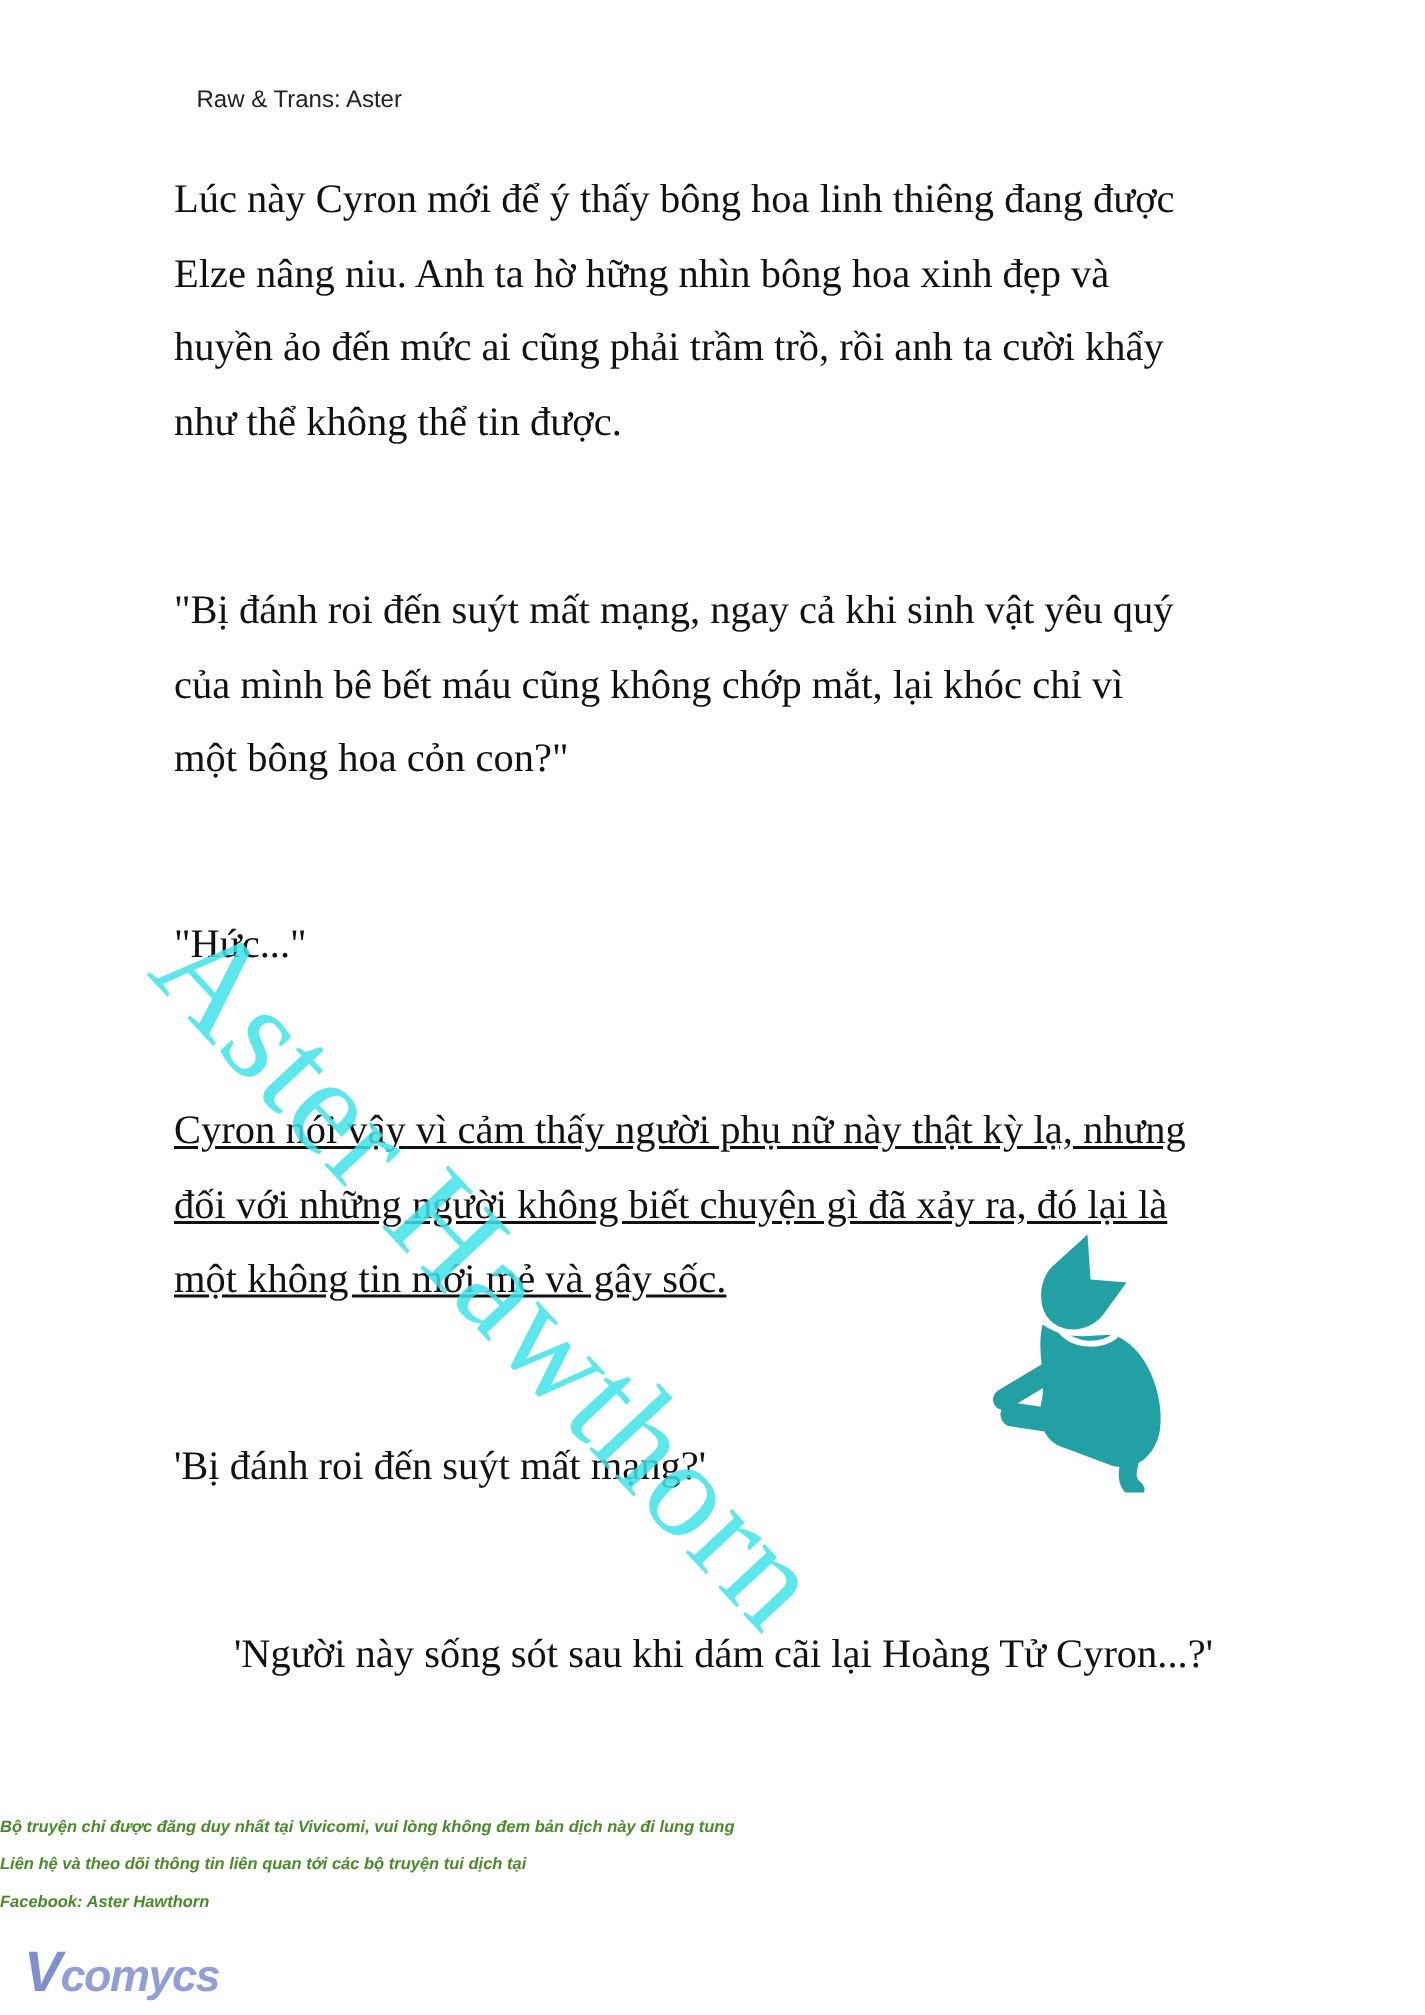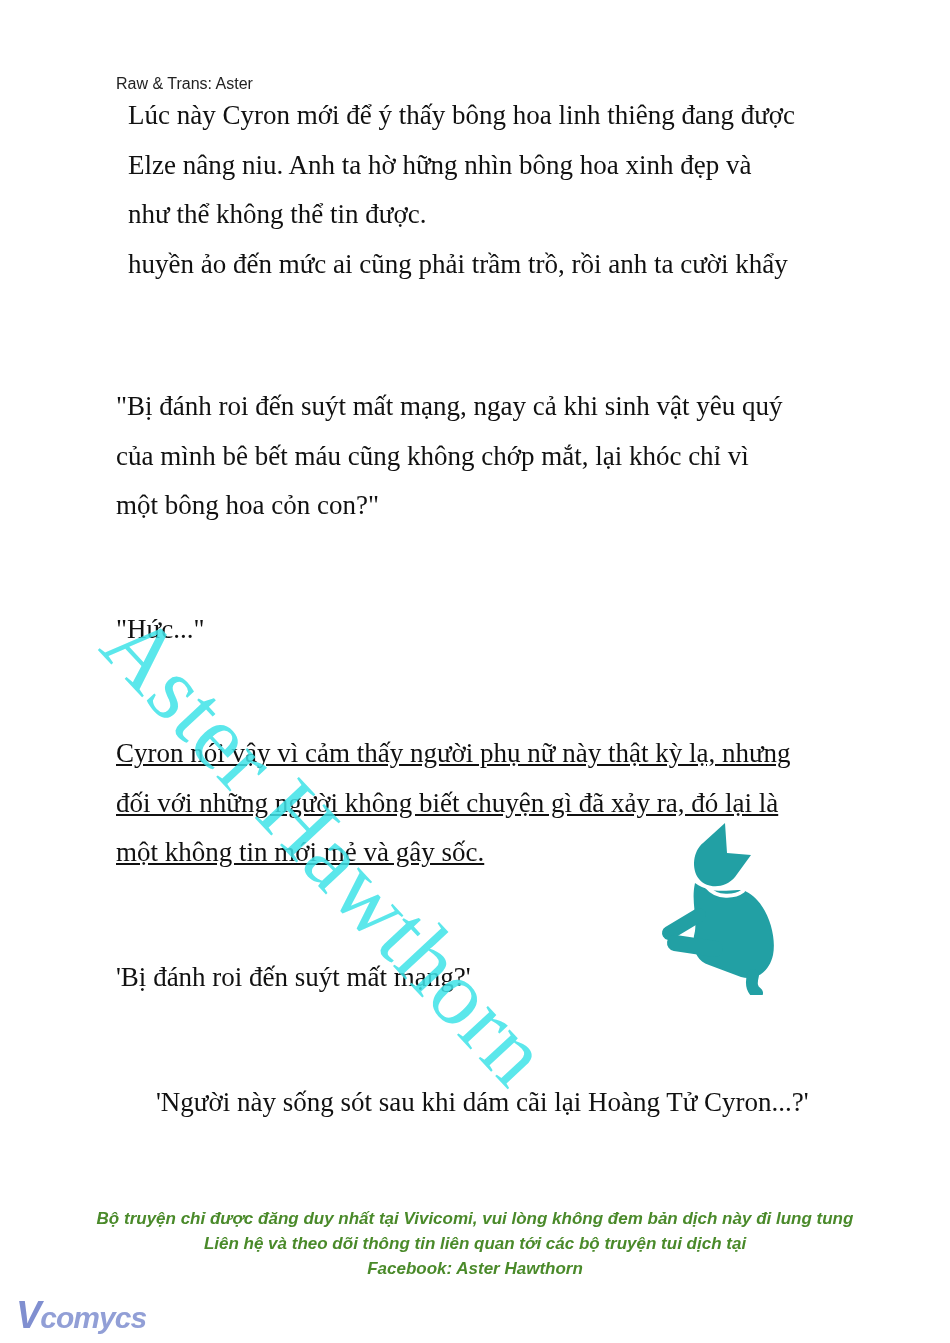--- a/index.html
+++ b/index.html
@@ -10,38 +10,37 @@
     body {
       width: 950px;
       height: 1343px;
       position: relative;
       overflow: hidden;
       font-family: "Liberation Serif", serif;
       color: #111111;
     }
     .header {
       position: absolute;
-      left: 116px;
+      left: 131px;
       top: 58px;
       font-family: "Liberation Sans", sans-serif;
       font-size: 16px;
       color: #222222;
-      margin-top: 17px;
     }
     .para {
       position: absolute;
       left: 116px;
       width: 730px;
       font-size: 27px;
       line-height: 49.5px;
       margin: 0;
       white-space: nowrap;
     }
     .para .line { display: block; }
-    #p1 { top: 91px; margin-left: 12px; }
+    #p1 { top: 108px; }
     #p2 { top: 382px; }
     #p3 { top: 605px; }
     #p4 { top: 729px; text-decoration: underline; }
     #p5 { top: 953px; font-family: Liberation Serif, serif; }
     #p6 { top: 1078px; margin-left: 40px; }
 
     .watermark {
       position: absolute;
       left: 120px;
       top: 575px;
@@ -62,25 +61,24 @@
       top: 815px;
       width: 125px;
       height: 180px;
       z-index: 2;
     }
 
     .footer {
       position: absolute;
       left: 0;
       width: 950px;
-      text-align: center;
       font-family: "Liberation Sans", sans-serif;
       font-style: italic;
       font-weight: bold;
-      font-size: 17px;
+      font-size: 11px;
       color: #4a8a2a;
       line-height: 25px;
     }
     #footer { top: 1206px; }
 
     .logo {
       position: absolute;
       left: 16px;
       top: 1294px;
       font-family: "Liberation Sans", sans-serif;
@@ -97,22 +95,22 @@
     }
   </style>
 </head>
 <body>
 
 <div class="header">Raw &amp; Trans: Aster</div>
 
 <div class="para" id="p1">
   <span class="line">Lúc này Cyron mới để ý thấy bông hoa linh thiêng đang được</span>
   <span class="line">Elze nâng niu. Anh ta hờ hững nhìn bông hoa xinh đẹp và</span>
+  <span class="line">huyền ảo đến mức ai cũng phải trầm trồ, rồi anh ta cười khẩy</span>
   <span class="line">như thể không thể tin được.</span>
-  <span class="line">huyền ảo đến mức ai cũng phải trầm trồ, rồi anh ta cười khẩy</span>
 </div>
 
 <div class="para" id="p2">
   <span class="line">"Bị đánh roi đến suýt mất mạng, ngay cả khi sinh vật yêu quý</span>
   <span class="line">của mình bê bết máu cũng không chớp mắt, lại khóc chỉ vì</span>
   <span class="line">một bông hoa cỏn con?"</span>
 </div>
 
 <div class="para" id="p3">
   <span class="line">"Hức..."</span>

